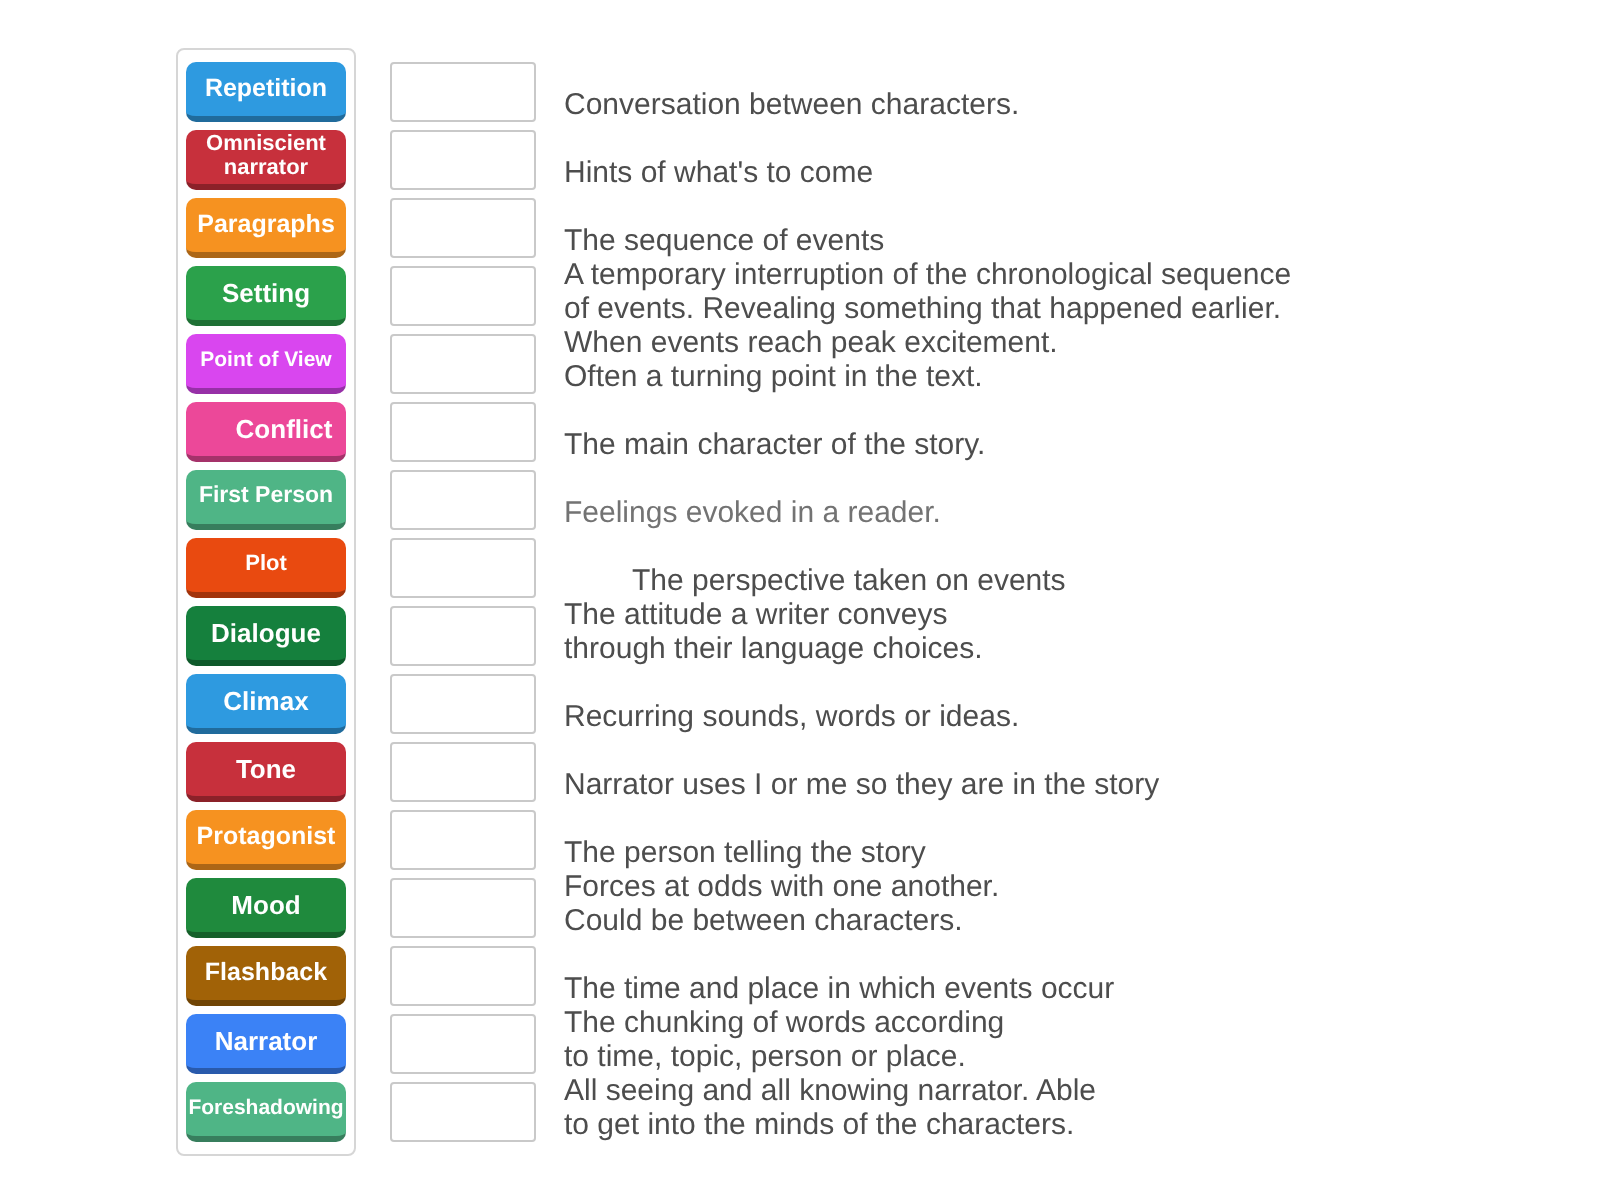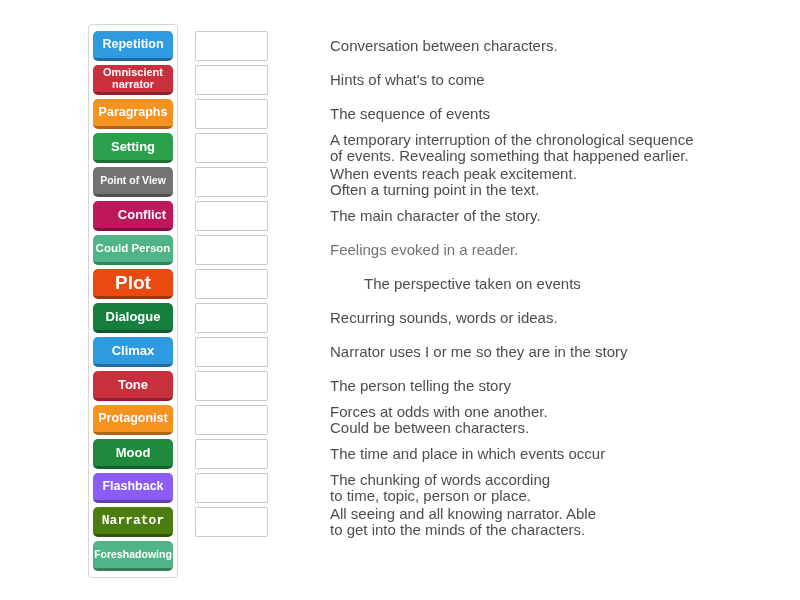--- a/index.html
+++ b/index.html
@@ -50,23 +50,22 @@
   }
   .match-rows {
     display: flex;
     flex-direction: column;
     gap: 4px;
     margin-left: 17px;
     margin-top: 7px;
   }
   .row {
     display: flex;
-    align-items: center;
+    align-items: flex-end;
     height: 30px;
-    gap: 48px;
   }
   .slot {
     width: 73px;
     height: 30px;
     box-sizing: border-box;
     border: 1px solid #c9c9c9;
     border-radius: 2px;
     background: #ffffff;
     flex: none;
   }
@@ -81,31 +80,31 @@
 </head>
 <body>
 
 <div class="stage">
   <div class="layout">
     <div class="terms-panel">
         <div class="tile" style="background: rgb(46, 154, 224); font-size: 12.5px;">Repetition</div>
         <div class="tile" style="background: rgb(199, 48, 60); font-size: 11px;">Omniscient narrator</div>
         <div class="tile" style="background: rgb(246, 146, 32); font-size: 12.5px;">Paragraphs</div>
         <div class="tile" style="background: rgb(43, 161, 75); font-size: 13px;">Setting</div>
-        <div class="tile" style="background: #737373; font-size: 10.5px;">Point of View</div>
-        <div class="tile" style="background: #be185d; font-size: 13px; padding-left: 20px;">Conflict</div>
-        <div class="tile" style="background: rgb(79, 181, 134); font-size: 11.5px;">Could Person</div>
-        <div class="tile" style="background: rgb(233, 74, 16); font-size: 19px;">Plot</div>
+        <div class="tile" style="background: #d946ef; font-size: 10.5px;">Point of View</div>
+        <div class="tile" style="background: #ec4899; font-size: 13px; padding-left: 20px;">Conflict</div>
+        <div class="tile" style="background: rgb(79, 181, 134); font-size: 11.5px;">First Person</div>
+        <div class="tile" style="background: rgb(233, 74, 16); font-size: 11px;">Plot</div>
         <div class="tile" style="background: #15803d; font-size: 13px;">Dialogue</div>
         <div class="tile" style="background: rgb(46, 154, 224); font-size: 13px;">Climax</div>
         <div class="tile" style="background: rgb(199, 48, 60); font-size: 13px;">Tone</div>
         <div class="tile" style="background: rgb(246, 146, 32); font-size: 12.5px;">Protagonist</div>
         <div class="tile" style="background: rgb(31, 138, 61); font-size: 13px;">Mood</div>
-        <div class="tile" style="background: #8b5cf6; font-size: 12.5px;">Flashback</div>
-        <div class="tile" style="background: #4d7c0f; font-size: 13px; font-family: Liberation Mono, monospace;">Narrator</div>
+        <div class="tile" style="background: #a16207; font-size: 12.5px;">Flashback</div>
+        <div class="tile" style="background: #3b82f6; font-size: 13px;">Narrator</div>
         <div class="tile" style="background: rgb(79, 181, 134); font-size: 10.5px;">Foreshadowing</div>
       </div>
     <div class="match-rows">
         <div class="row">
           <div class="slot" style="border-color: rgb(201, 201, 201);"></div>
           <div class="def" style="color: rgb(77, 77, 77);">Conversation between characters.</div>
         </div>
         <div class="row">
           <div class="slot" style="border-color: rgb(201, 201, 201);"></div>
           <div class="def" style="color: rgb(77, 77, 77);">Hints of what's to come</div>
@@ -131,20 +130,25 @@
         <div class="row">
           <div class="slot" style="border-color: rgb(201, 201, 201);"></div>
           <div class="def" style="color: #737373;">Feelings evoked in a reader.</div>
         </div>
         <div class="row">
           <div class="slot" style="border-color: rgb(201, 201, 201);"></div>
           <div class="def" style="color: rgb(77, 77, 77); margin-left: 48px;">The perspective taken on events</div>
         </div>
         <div class="row">
           <div class="slot" style="border-color: rgb(201, 201, 201);"></div>
+          <div class="def" style="color: rgb(77, 77, 77);">The attitude a writer conveys
+through their language choices.</div>
+        </div>
+        <div class="row">
+          <div class="slot" style="border-color: rgb(201, 201, 201);"></div>
           <div class="def" style="color: rgb(77, 77, 77);">Recurring sounds, words or ideas.</div>
         </div>
         <div class="row">
           <div class="slot" style="border-color: rgb(201, 201, 201);"></div>
           <div class="def" style="color: rgb(77, 77, 77);">Narrator uses I or me so they are in the story</div>
         </div>
         <div class="row">
           <div class="slot" style="border-color: rgb(201, 201, 201);"></div>
           <div class="def" style="color: rgb(77, 77, 77);">The person telling the story</div>
         </div>

